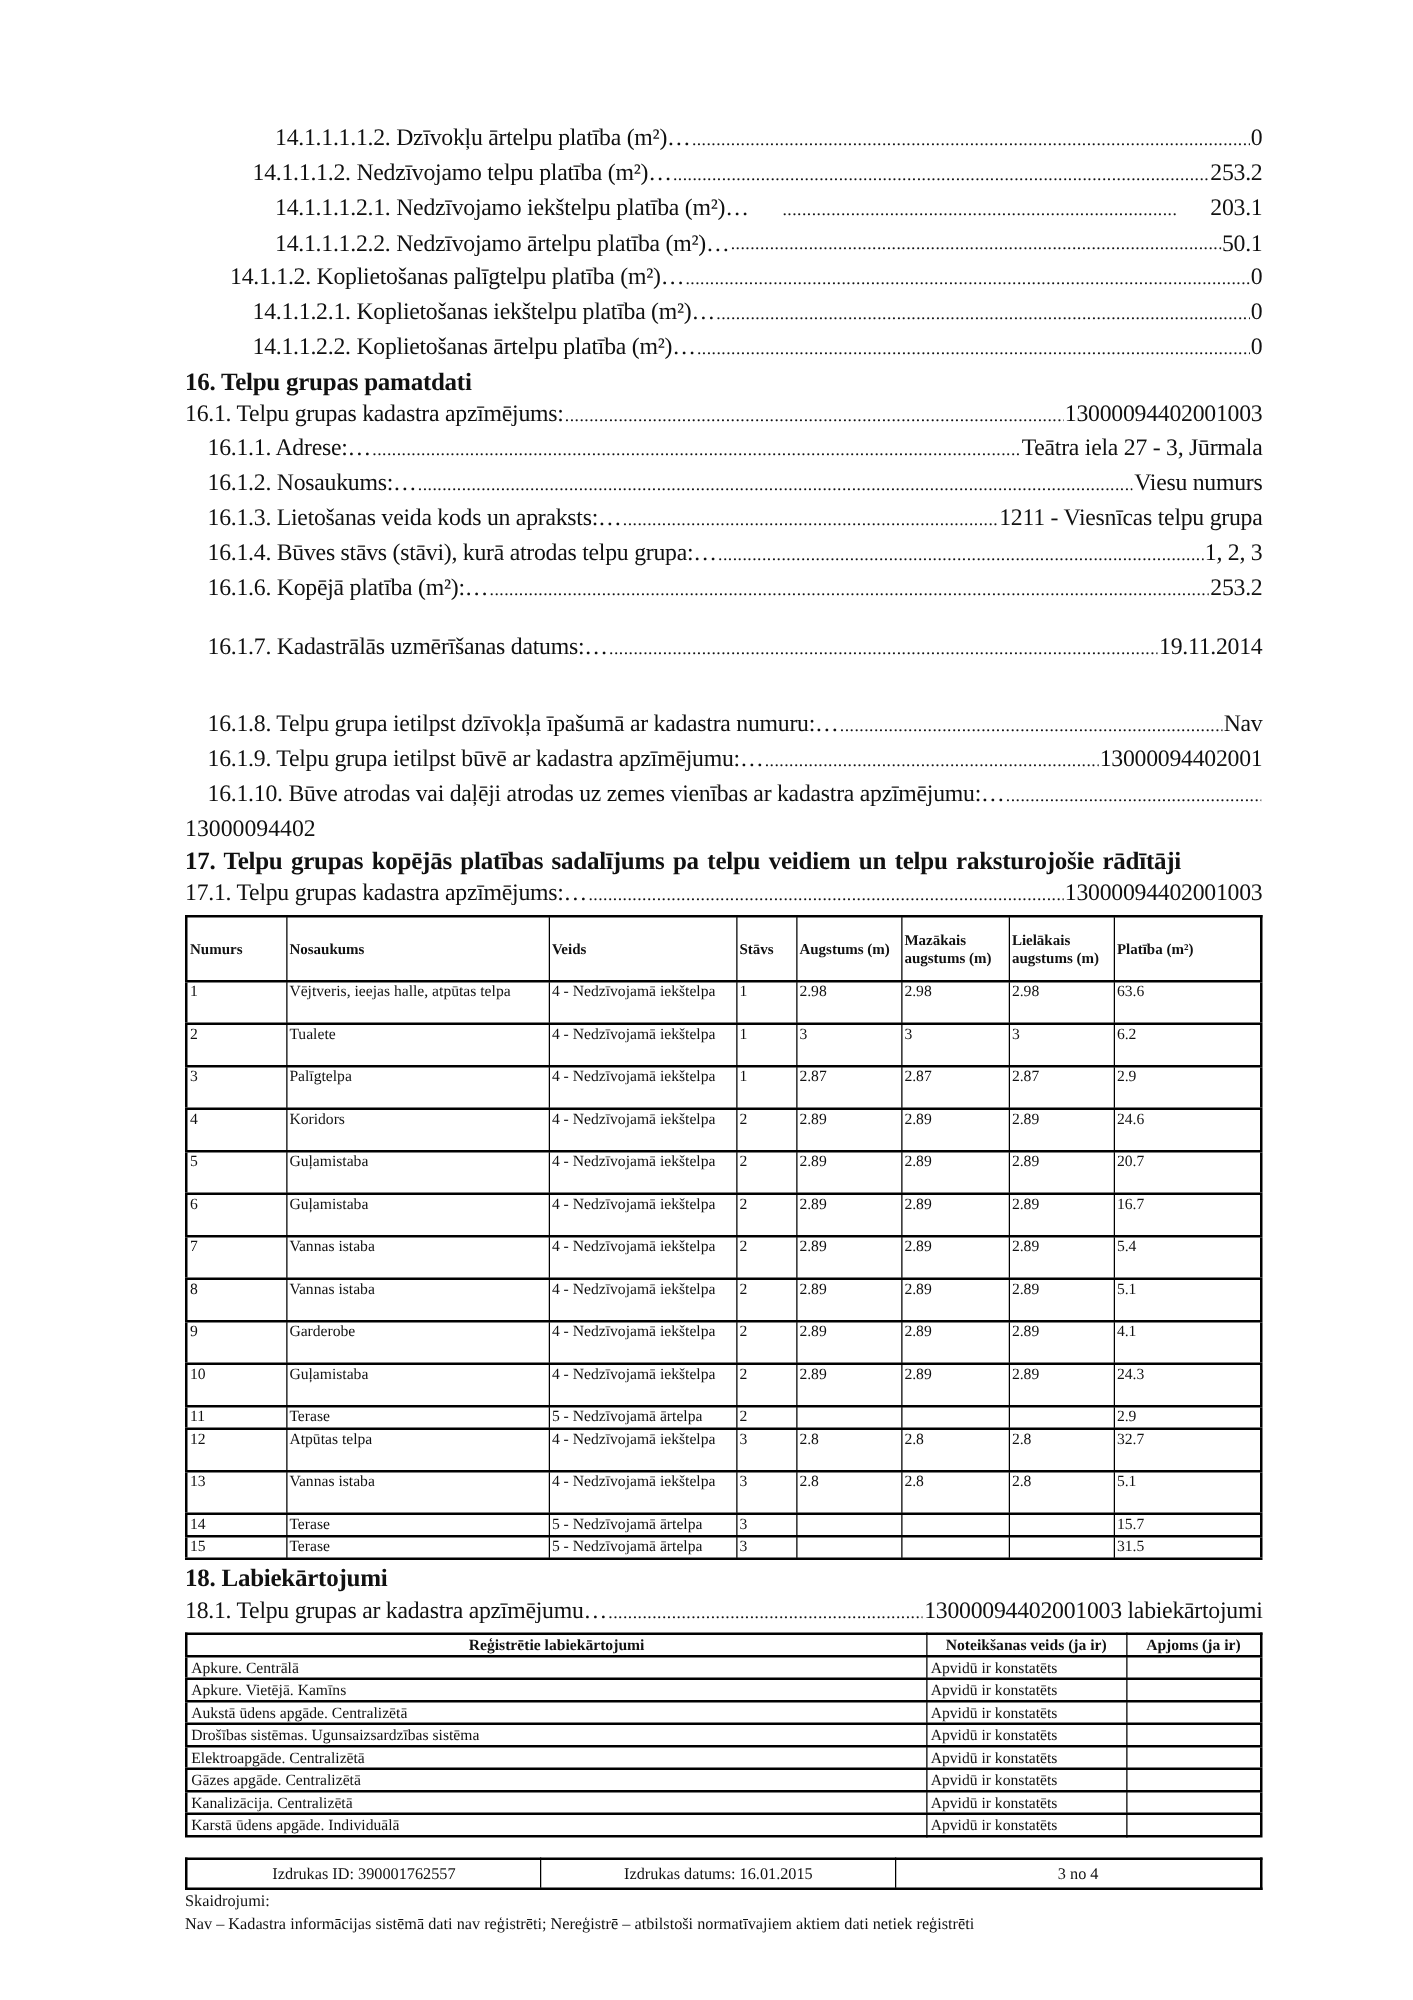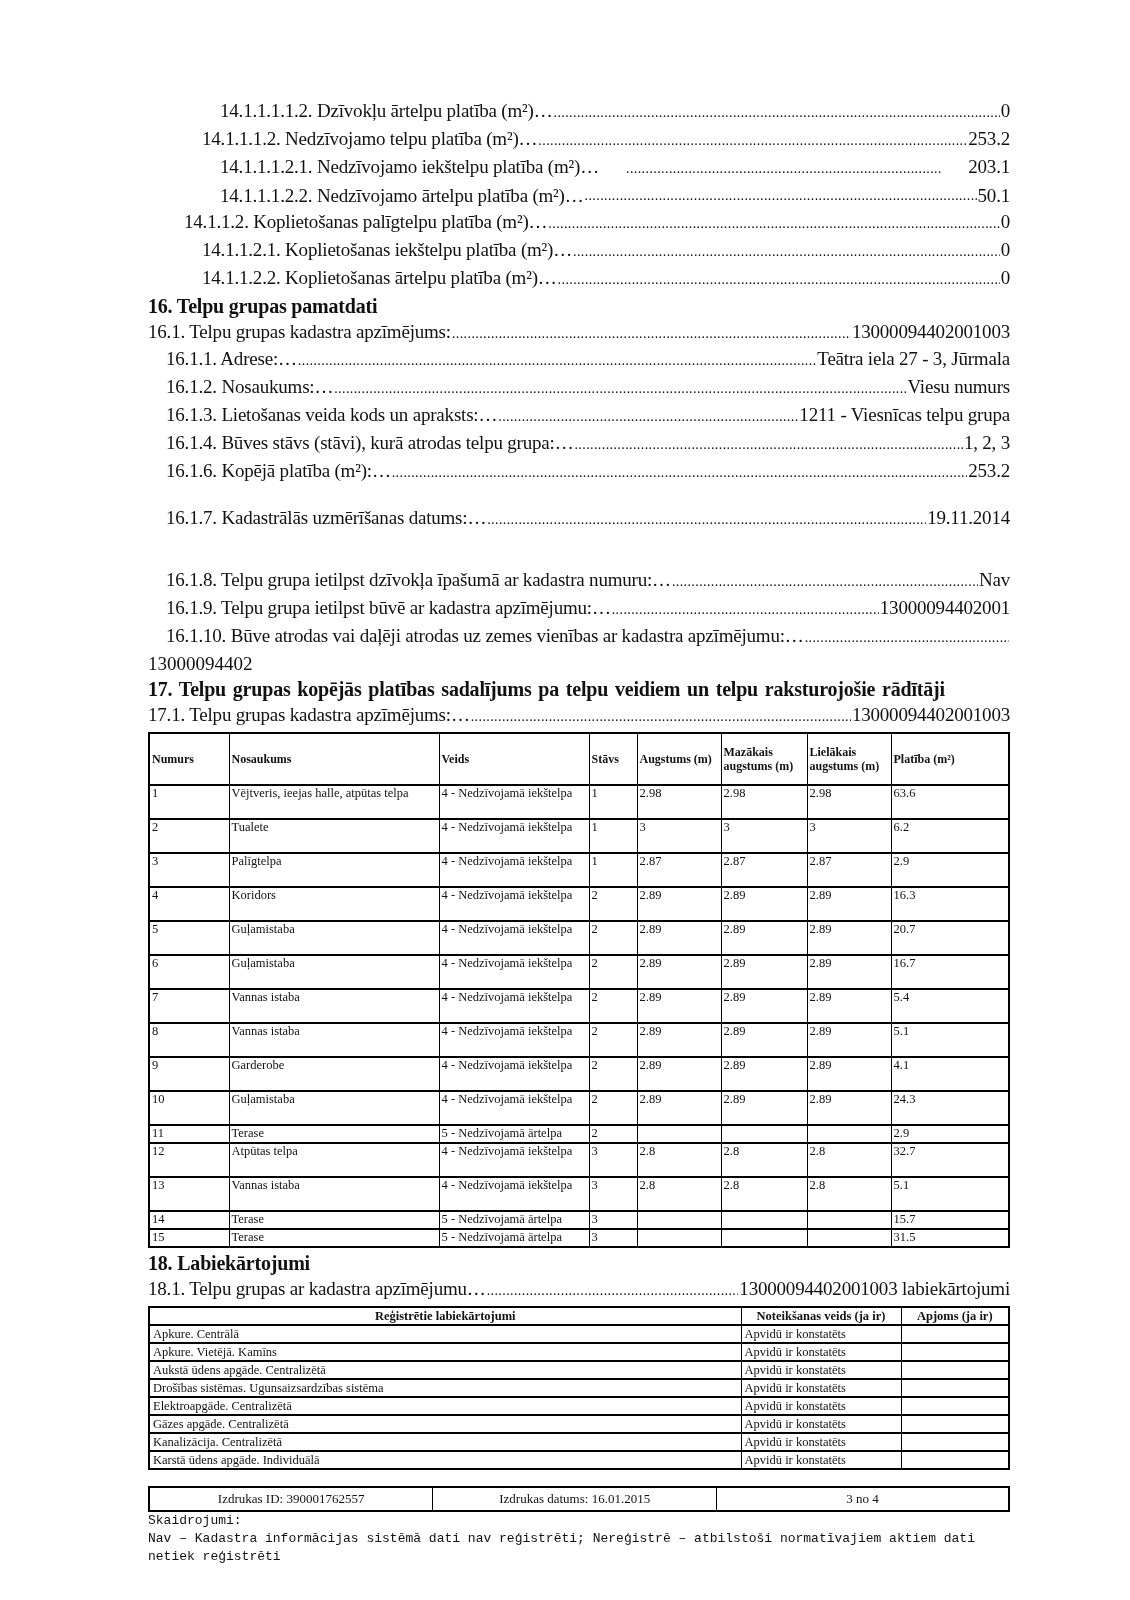--- a/index.html
+++ b/index.html
@@ -23,21 +23,21 @@
   table.rooms td { height: 32px; }
   table.rooms tr.short td { height: 16px; }
 
   table.ameni { margin-top: 2px; border: 2px solid #000; }
   table.ameni th, table.ameni td { border: 1px solid #000; padding: 0 3px; height: 16px; font-size: 12.5px; line-height: 16px; }
   table.ameni th { font-weight: bold; text-align: center; }
   table.ameni tr { border-bottom: 2px solid #000; }
 
   table.footer { margin-top: 16px; border: 2px solid #000; }
   table.footer td { border: 1px solid #000; text-align: center; height: 20px; font-size: 13px; }
-  .notes { font-size: 13px; line-height: 18px; font-family: Liberation Mono, monospace; }
+  .notes { font-size: 13px; line-height: 18px; }
 </style>
 </head>
 <body>
 
 <div class="page">
 
   <div id="area-lines">
       <div class="line" style="padding-left: 72px;">
         <span class="lbl">14.1.1.1.1.2. Dzīvokļu ārtelpu platība (m²)…</span>
         <span class="dots"></span>
@@ -192,21 +192,21 @@
           <td>2.9</td>
         </tr>
         <tr>
           <td>4</td>
           <td>Koridors</td>
           <td>4 - Nedzīvojamā iekštelpa</td>
           <td>2</td>
           <td>2.89</td>
           <td>2.89</td>
           <td>2.89</td>
-          <td>16.3</td>
+          <td>24.6</td>
         </tr>
         <tr>
           <td>5</td>
           <td>Guļamistaba</td>
           <td>4 - Nedzīvojamā iekštelpa</td>
           <td>2</td>
           <td>2.89</td>
           <td>2.89</td>
           <td>2.89</td>
           <td>20.7</td>

